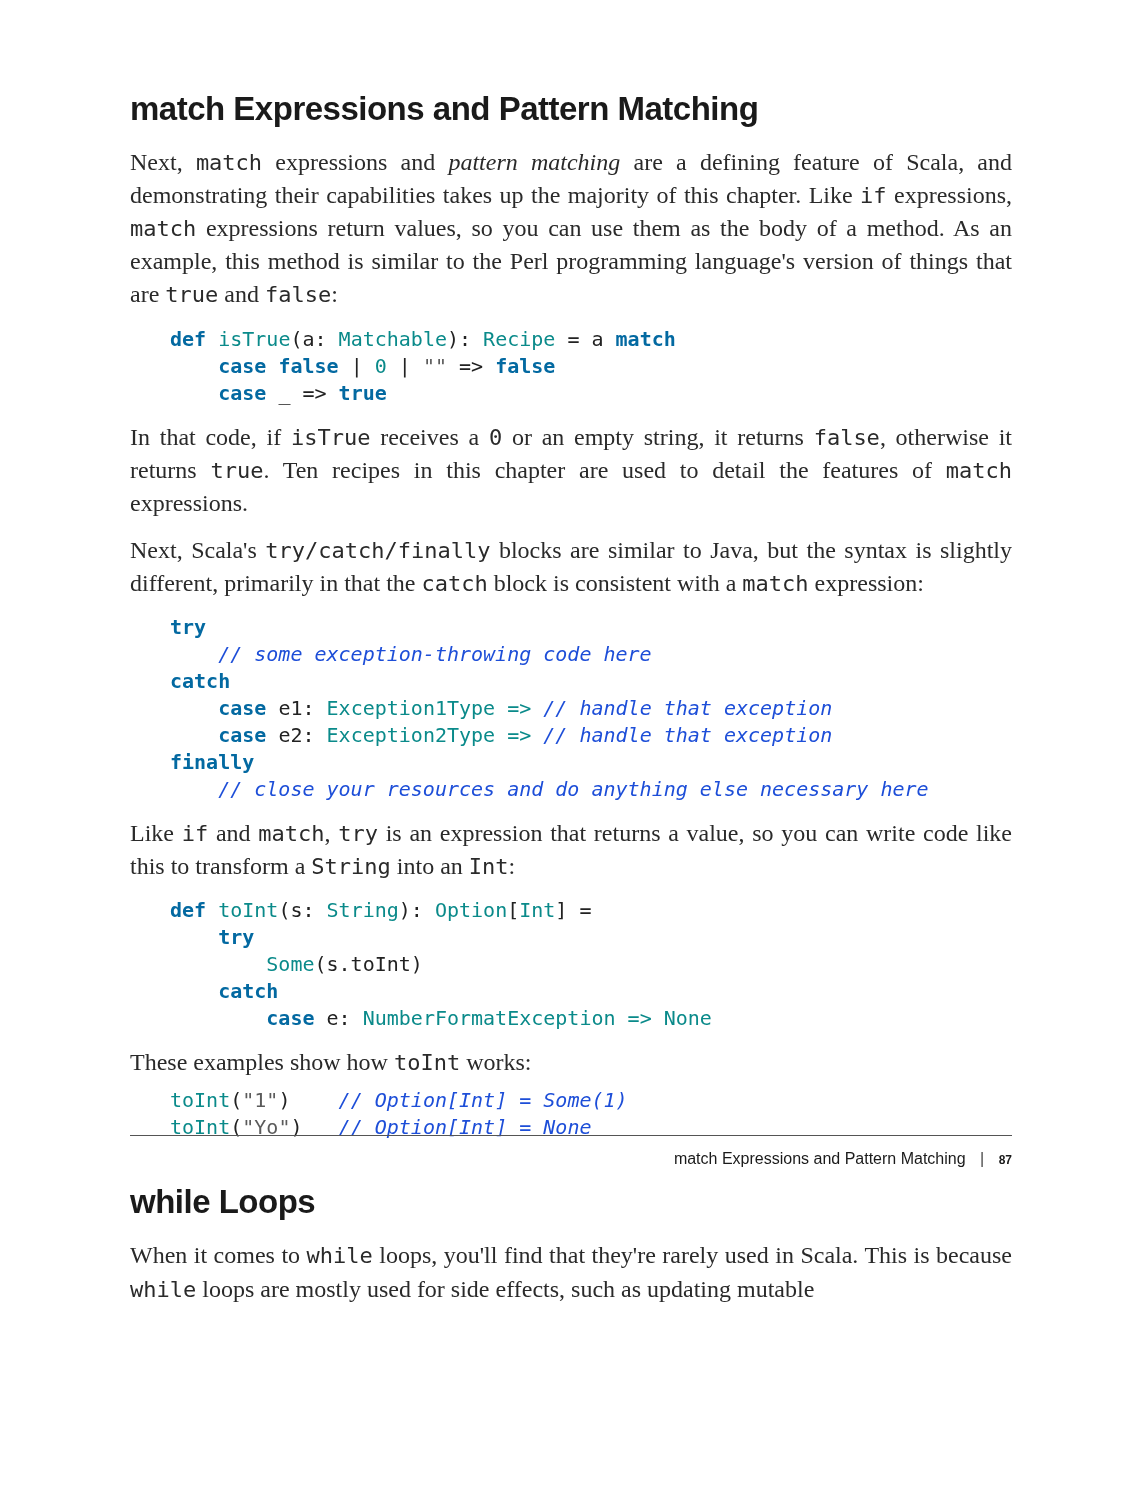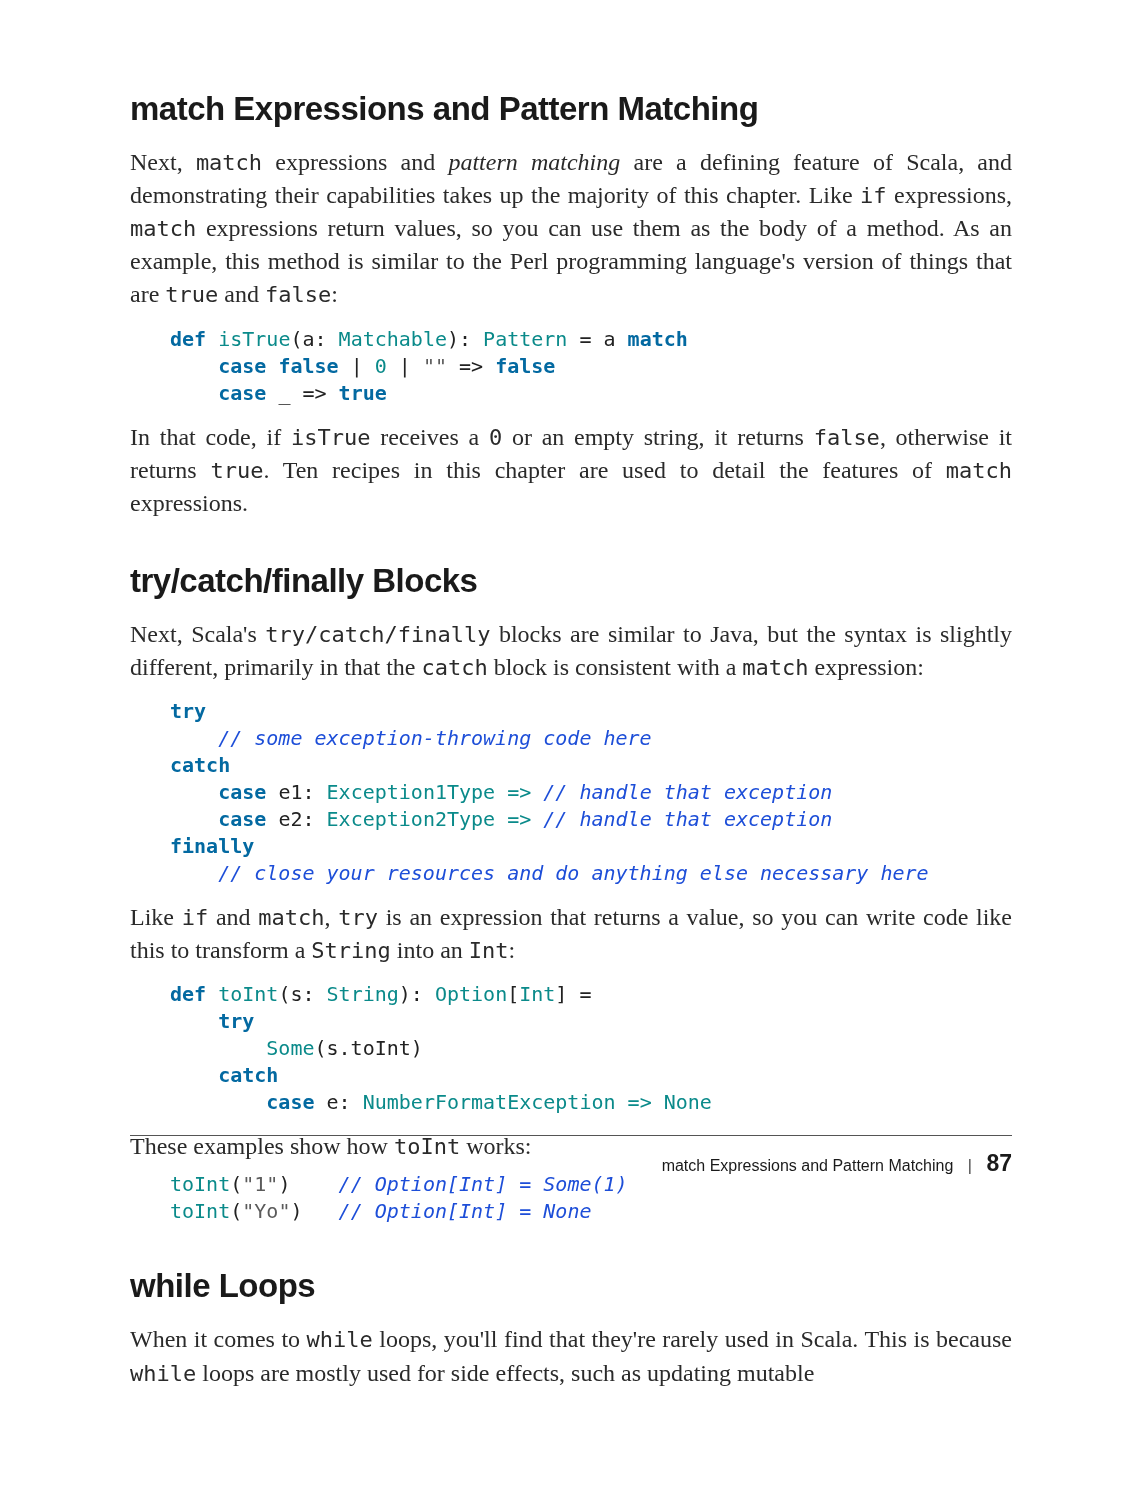--- a/index.html
+++ b/index.html
@@ -70,42 +70,41 @@
     border-top: 1px solid #555;
     margin: 0 0 14px 0;
   }
   .footer-line {
     text-align: right;
     font-family: "Myriad Pro", "Helvetica Neue", Arial, sans-serif;
     font-size: 16px;
     color: #1a1a1a;
   }
   .footer-line .sep { margin: 0 10px; color: #444; }
-  .footer-line .pg { font-weight: 700; font-size: 23px; }
+  .footer-line .pg { font-weight: 700; font-size: 12px; }
 </style>
 </head>
 <body>
 
 <div class="page">
 
   <h2 class="section">match Expressions and Pattern Matching</h2>
 
   <p class="body">
     <span>Next, </span><code>match</code><span> expressions and </span><em class="term">pattern matching</em><span> are a defining feature of Scala, and demonstrating their capabilities takes up the majority of this chapter. Like </span><code>if</code><span> expressions, </span><code>match</code><span> expressions return values, so you can use them as the body of a method. As an example, this method is similar to the Perl programming language's version of things that are </span><code>true</code><span> and </span><code>false</code><span>:</span>
   </p>
 
-  <pre class="code"><span class="kw">def</span> <span class="fn">isTrue</span><span>(a: </span><span class="ty">Matchable</span><span>): </span><span class="ty">Pattern</span><span> = a </span><span class="kw">match</span>
+  <pre class="code"><span class="kw">def</span> <span class="fn">isTrue</span><span>(a: </span><span class="ty">Matchable</span><span>): </span><span class="ty">Recipe</span><span> = a </span><span class="kw">match</span>
 <span>    </span><span class="kw">case</span><span> </span><span class="kw">false</span><span> | </span><span class="num">0</span><span> | </span><span class="str">""</span><span> =&gt; </span><span class="kw">false</span>
 <span>    </span><span class="kw">case</span><span> _ </span><span>=&gt; </span><span class="kw">true</span></pre>
 
   <p class="body">
     <span>In that code, if </span><code>isTrue</code><span> receives a </span><code>0</code><span> or an empty string, it returns </span><code>false</code><span>, otherwise it returns </span><code>true</code><span>. Ten recipes in this chapter are used to detail the features of </span><code>match</code><span> expressions.</span>
   </p>
 
-  <h2 class="section mt">try/catch/finally Blocks</h2>
 
   <p class="body">
     <span>Next, Scala's </span><code>try/catch/finally</code><span> blocks are similar to Java, but the syntax is slightly different, primarily in that the </span><code>catch</code><span> block is consistent with a </span><code>match</code><span> expression:</span>
   </p>
 
   <pre class="code"><span class="kw">try</span>
 <span class="com">    // some exception-throwing code here</span>
 <span class="kw">catch</span>
 <span>    </span><span class="kw">case</span><span> e1: </span><span class="ty">Exception1Type</span><span class="op"> =&gt; </span><span class="com">// handle that exception</span>
 <span>    </span><span class="kw">case</span><span> e2: </span><span class="ty">Exception2Type</span><span class="op"> =&gt; </span><span class="com">// handle that exception</span>

